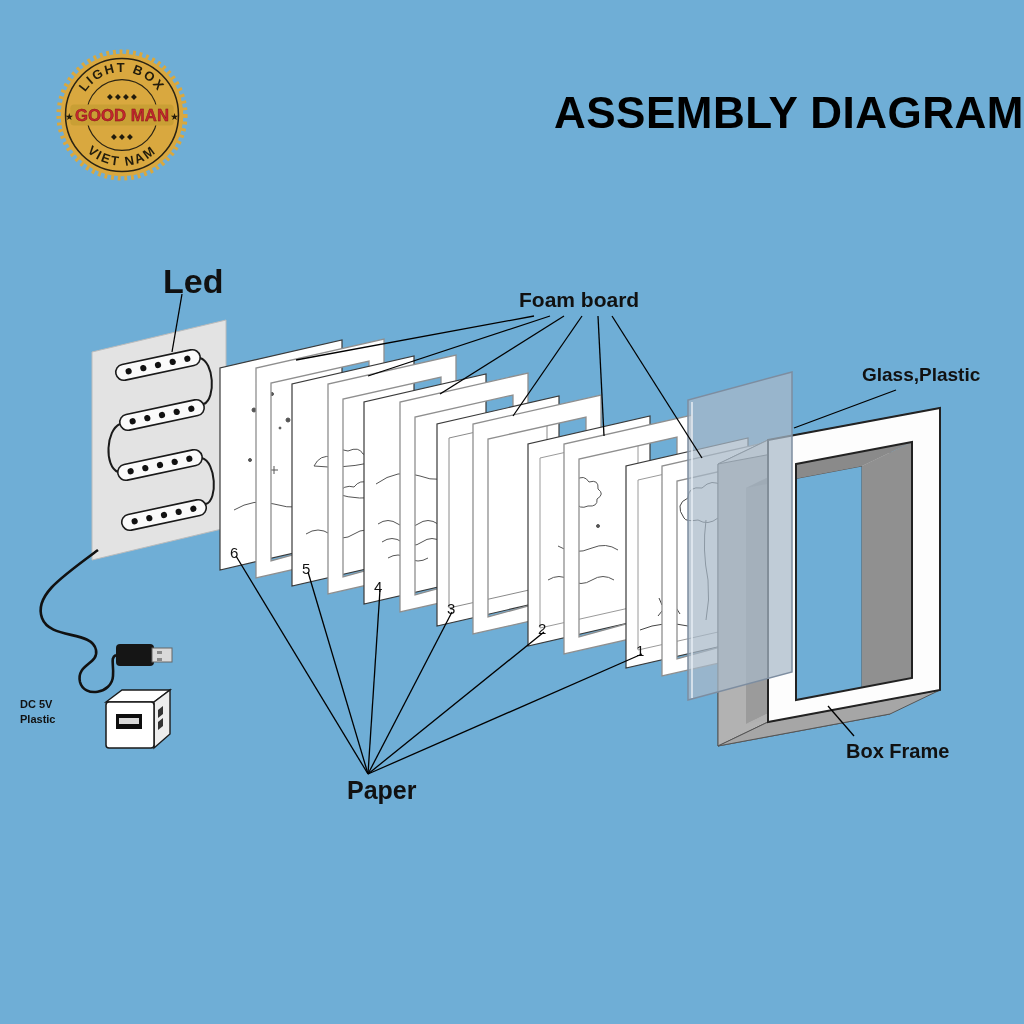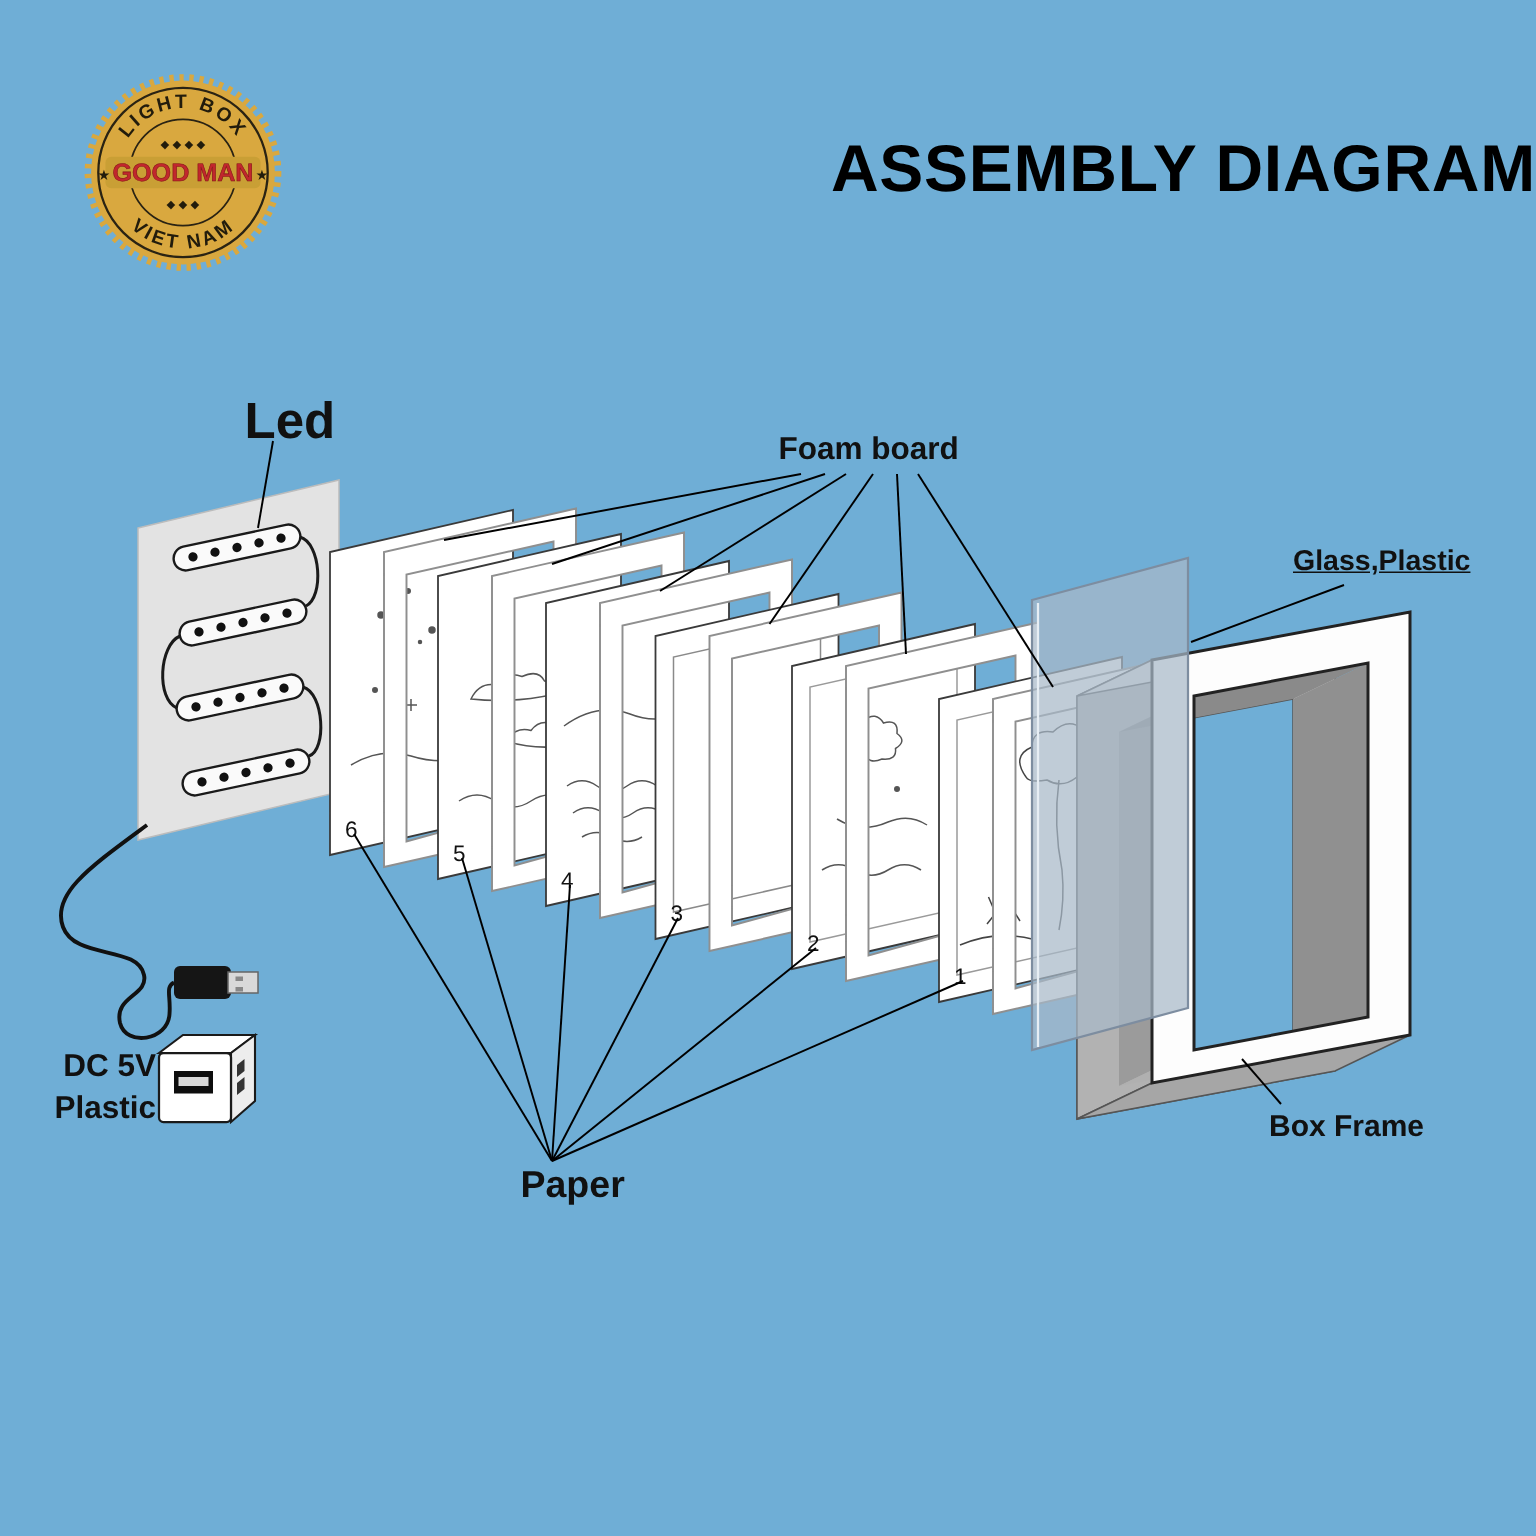--- a/index.html
+++ b/index.html
@@ -8,24 +8,24 @@
     background:#6FAED6;
     font-family:"Liberation Sans", sans-serif;
   }
   .title{
     position:absolute;left:0;top:88px;width:1024px;text-align:right;
     font-size:44px;font-weight:700;color:#000000;letter-spacing:.5px;
   }
   .label{position:absolute;color:#111;font-weight:700;}
   .lbl-led{left:163px;top:262px;font-size:34px;}
   .lbl-foam{left:519px;top:288px;font-size:21px;}
-  .lbl-glass{left:862px;top:364px;font-size:19px;text-decoration:underline;}
+  .lbl-glass{left:862px;top:364px;font-size:19px;}
   .lbl-boxframe{left:846px;top:727px;font-size:20px;margin-top:13px;}
   .lbl-paper{left:347px;top:776px;font-size:25px;}
-  .lbl-adaptor{left:20px;top:697px;font-size:21px;width:84px;text-align:right;line-height:1.35;}
+  .lbl-adaptor{left:20px;top:697px;font-size:11px;width:84px;text-align:left;line-height:1.35;}
   svg{position:absolute;left:0;top:0;}
   .logo{position:absolute;left:55px;top:48px;}
 </style>
 </head>
 <body>
 
 <div class="stage">
 
   <div class="title">ASSEMBLY DIAGRAM</div>
 

